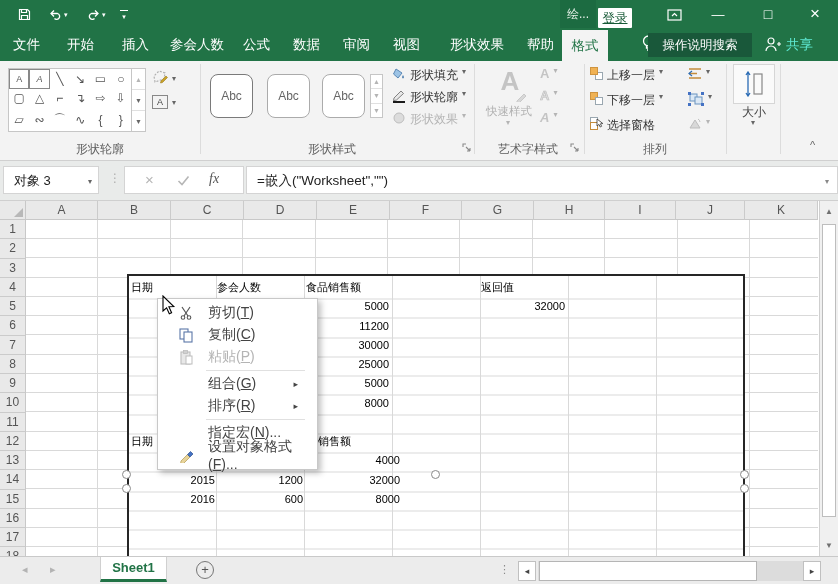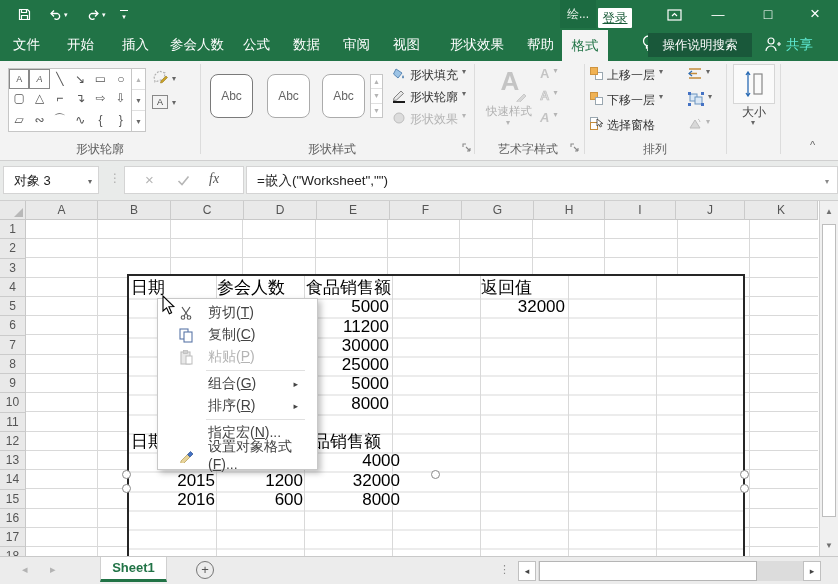--- a/index.html
+++ b/index.html
@@ -58,21 +58,21 @@
     background-image:
       repeating-linear-gradient(to right, transparent 0 71.4px, #d9d9d9 71.4px 72.4px),
       repeating-linear-gradient(to bottom, transparent 0 18.25px, #d9d9d9 18.25px 19.25px); }
   .embobj { position:absolute; left:127px; top:73px; width:618px; height:282px; background:#fff;
     border:2px solid #262626; border-bottom:none;
     background-image:
       repeating-linear-gradient(to right, transparent 0 87px, #d9d9d9 87px 88px),
       repeating-linear-gradient(to bottom, transparent 0 18.25px, #d9d9d9 18.25px 19.25px);
     background-position:0 0, 0 4.5px; }
   .handle { position:absolute; width:9px; height:9px; background:#fff; border:1.5px solid #8a8a8a; border-radius:50%; z-index:6; }
-  .ct { position:absolute; font-size:17px; line-height:19px; color:#000; white-space:nowrap; z-index:3; }
+  .ct { position:absolute; font-size:11px; line-height:19px; color:#000; white-space:nowrap; z-index:3; }
   .num { text-align:right; }
   .vscroll { position:absolute; left:819px; top:0; width:19px; height:355px; background:#f0f0f0; border-left:1px solid #cfcfcf; }
   .vthumb { position:absolute; left:2px; top:23px; width:14px; height:293px; background:#fff; border:1px solid #bdbdbd; }
   .sarrow { position:absolute; font-size:8px; color:#707070; left:5px; }
 
   
   .cmenu { position:absolute; left:157px; top:298px; width:161px; background:#fff; border:1px solid #c8c8c8;
     box-shadow:3px 3px 6px rgba(0,0,0,.25); z-index:20; padding:3px 10px; }
   .mi { height:22px; display:flex; align-items:center; font-size:14px; color:#444; position:relative; padding-left:40px; }
   .mi u { text-decoration:underline; }

